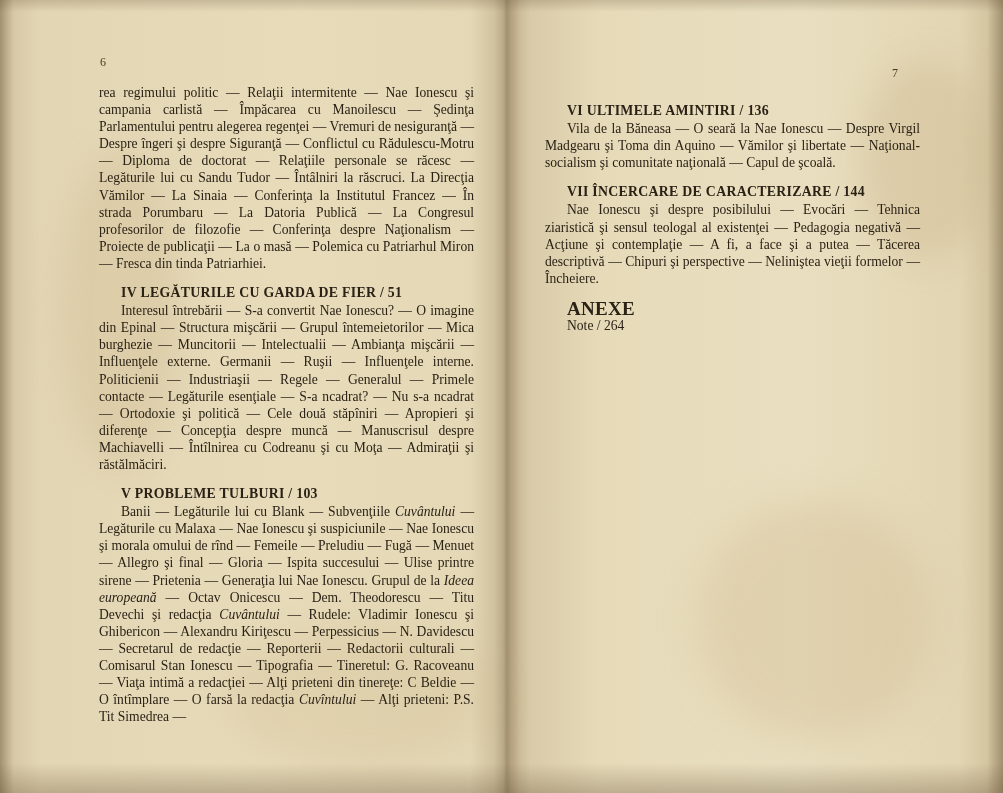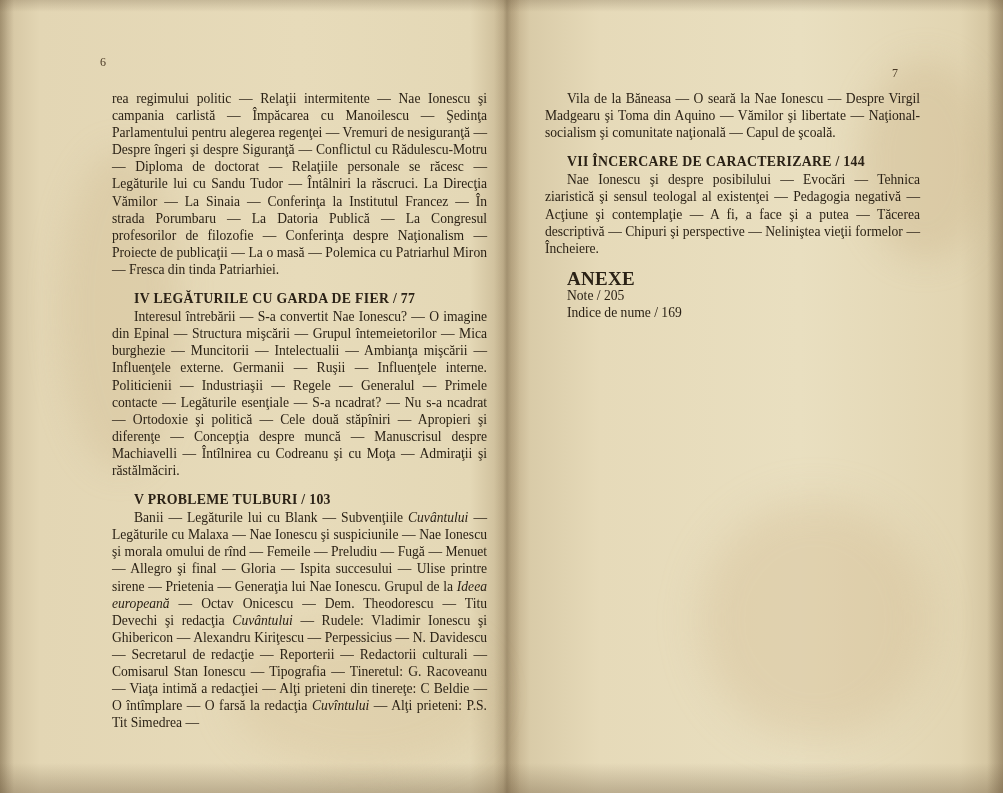--- a/index.html
+++ b/index.html
@@ -70,23 +70,22 @@
     position: absolute;
     font-size: 13.6px;
     line-height: 17.1px;
     color: #2b2216;
     text-align: justify;
     -webkit-hyphens: none;
     hyphens: none;
   }
   .col-left {
     left: 99px;
-    top: 90px;
+    top: 84px;
     width: 375px;
-    margin-left: 13px;
   }
   .col-right {
     left: 42px;
     top: 90px;
     width: 375px;
   }
   p {
     margin: 0;
   }
   p.indent {
@@ -142,44 +141,44 @@
   <div class="blotch" style="left:700px;top:500px;width:230px;height:240px;background:rgba(205,180,135,0.30);filter:blur(20px);"></div>
   <div class="blotch" style="left:230px;top:620px;width:260px;height:150px;background:rgba(206,182,138,0.25);filter:blur(18px);"></div>
   <div class="blotch" style="left:860px;top:60px;width:130px;height:200px;background:rgba(198,172,128,0.28);filter:blur(16px);"></div>
 
   <div class="page page-left">
     <div class="folio folio-left">6</div>
     <div class="col col-left">
 
       <p>rea regimului politic — Relaţii intermitente — Nae Ionescu şi campania carlistă — Împăcarea cu Manoilescu — Şedinţa Parlamentului pentru alegerea regenţei — Vremuri de nesiguranţă — Despre îngeri şi despre Siguranţă — Conflictul cu Rădulescu-Motru — Diploma de doctorat — Relaţiile personale se răcesc — Legăturile lui cu Sandu Tudor — Întâlniri la răscruci. La Direcţia Vămilor — La Sinaia — Conferinţa la Institutul Francez — În strada Porumbaru — La Datoria Publică — La Congresul profesorilor de filozofie — Conferinţa despre Naţionalism — Proiecte de publicaţii — La o masă — Polemica cu Patriarhul Miron — Fresca din tinda Patriarhiei.</p>
 
-      <p class="chaphead">IV  LEGĂTURILE CU GARDA DE FIER / 77</p>
+      <p class="chaphead">IV  LEGĂTURILE CU GARDA DE FIER / 51</p>
       <p class="indent">Interesul întrebării — S-a convertit Nae Ionescu? — O imagine din Epinal — Structura mişcării — Grupul întemeietorilor — Mica burghezie — Muncitorii — Intelectualii — Ambianţa mişcării — Influenţele externe. Germanii — Ruşii — Influenţele interne. Politicienii — Industriaşii — Regele — Generalul — Primele contacte — Legăturile esenţiale — S-a ncadrat? — Nu s-a ncadrat — Ortodoxie şi politică — Cele două stăpîniri — Apropieri şi diferenţe — Concepţia despre muncă — Manuscrisul despre Machiavelli — Întîlnirea cu Codreanu şi cu Moţa — Admiraţii şi răstălmăciri.</p>
 
       <p class="chaphead">V  PROBLEME TULBURI / 103</p>
       <p class="indent" id="chapter-v-rich"><span>Banii — Legăturile lui cu Blank — Subvenţiile </span><i>Cuvântului</i><span> — Legăturile cu Malaxa — Nae Ionescu şi suspiciunile — Nae Ionescu şi morala omului de rînd — Femeile — Preludiu — Fugă — Menuet — Allegro şi final — Gloria — Ispita succesului — Ulise printre sirene — Prietenia — Generaţia lui Nae Ionescu. Grupul de la </span><i>Ideea europeană</i><span> — Octav Onicescu — Dem. Theodorescu — Titu Devechi şi redacţia </span><i>Cuvântului</i><span> — Rudele: Vladimir Ionescu şi Ghibericon — Alexandru Kiriţescu — Perpessicius — N. Davidescu — Secretarul de redacţie — Reporterii — Redactorii culturali — Comisarul Stan Ionescu — Tipografia — Tineretul: G. Racoveanu — Viaţa intimă a redacţiei — Alţi prieteni din tinereţe: C Beldie — O întîmplare — O farsă la redacţia </span><i>Cuvîntului</i><span> — Alţi prieteni: P.S. Tit Simedrea —</span></p>
 
     </div>
   </div>
 
   <div class="spine"></div>
 
   <div class="page page-right">
     <div class="folio folio-right">7</div>
     <div class="col col-right">
 
 
+      <p class="chaphead">VI  ULTIMELE AMINTIRI / 136</p>
       <p class="indent">Vila de la Băneasa — O seară la Nae Ionescu — Despre Virgil Madgearu şi Toma din Aquino — Vămilor şi libertate — Naţional-socialism şi comunitate naţională — Capul de şcoală.</p>
 
       <p class="chaphead tight">VII  ÎNCERCARE DE CARACTERIZARE / 144</p>
       <p class="indent">Nae Ionescu şi despre posibilului — Evocări — Tehnica ziaristică şi sensul teologal al existenţei — Pedagogia negativă — Acţiune şi contemplaţie — A fi, a face şi a putea — Tăcerea descriptivă — Chipuri şi perspective — Neliniştea vieţii formelor — Încheiere.</p>
 
       <p class="anexe">ANEXE</p>
-      <p class="anexe-line">Note / 205</p>
-      <p class="anexe-line">Indice de nume / 169</p>
+      <p class="anexe-line">Note / 264</p>
 
     </div>
 
   </div>
 
   <div class="shadow-edge-left"></div>
   <div class="shadow-edge-right"></div>
   <div class="shadow-top"></div>
   <div class="shadow-bottom"></div>
 </div>

